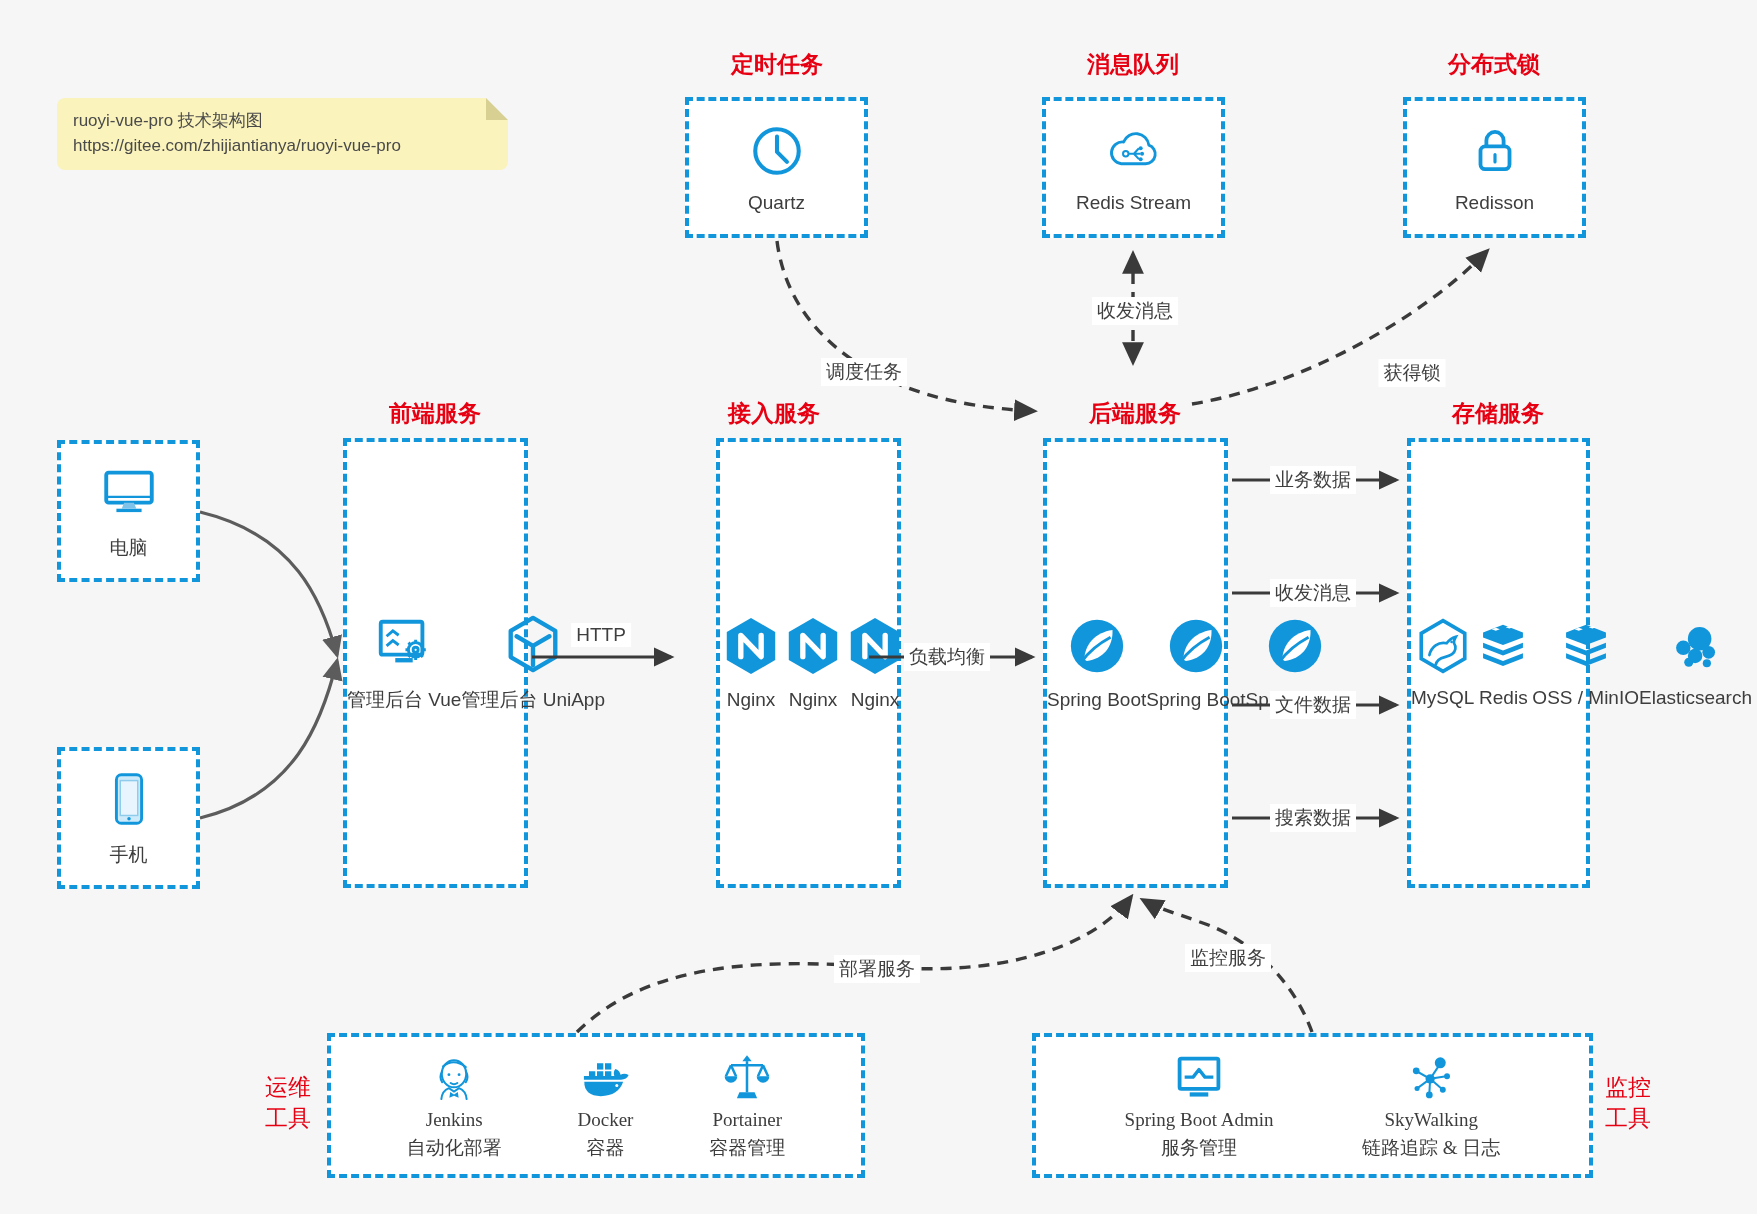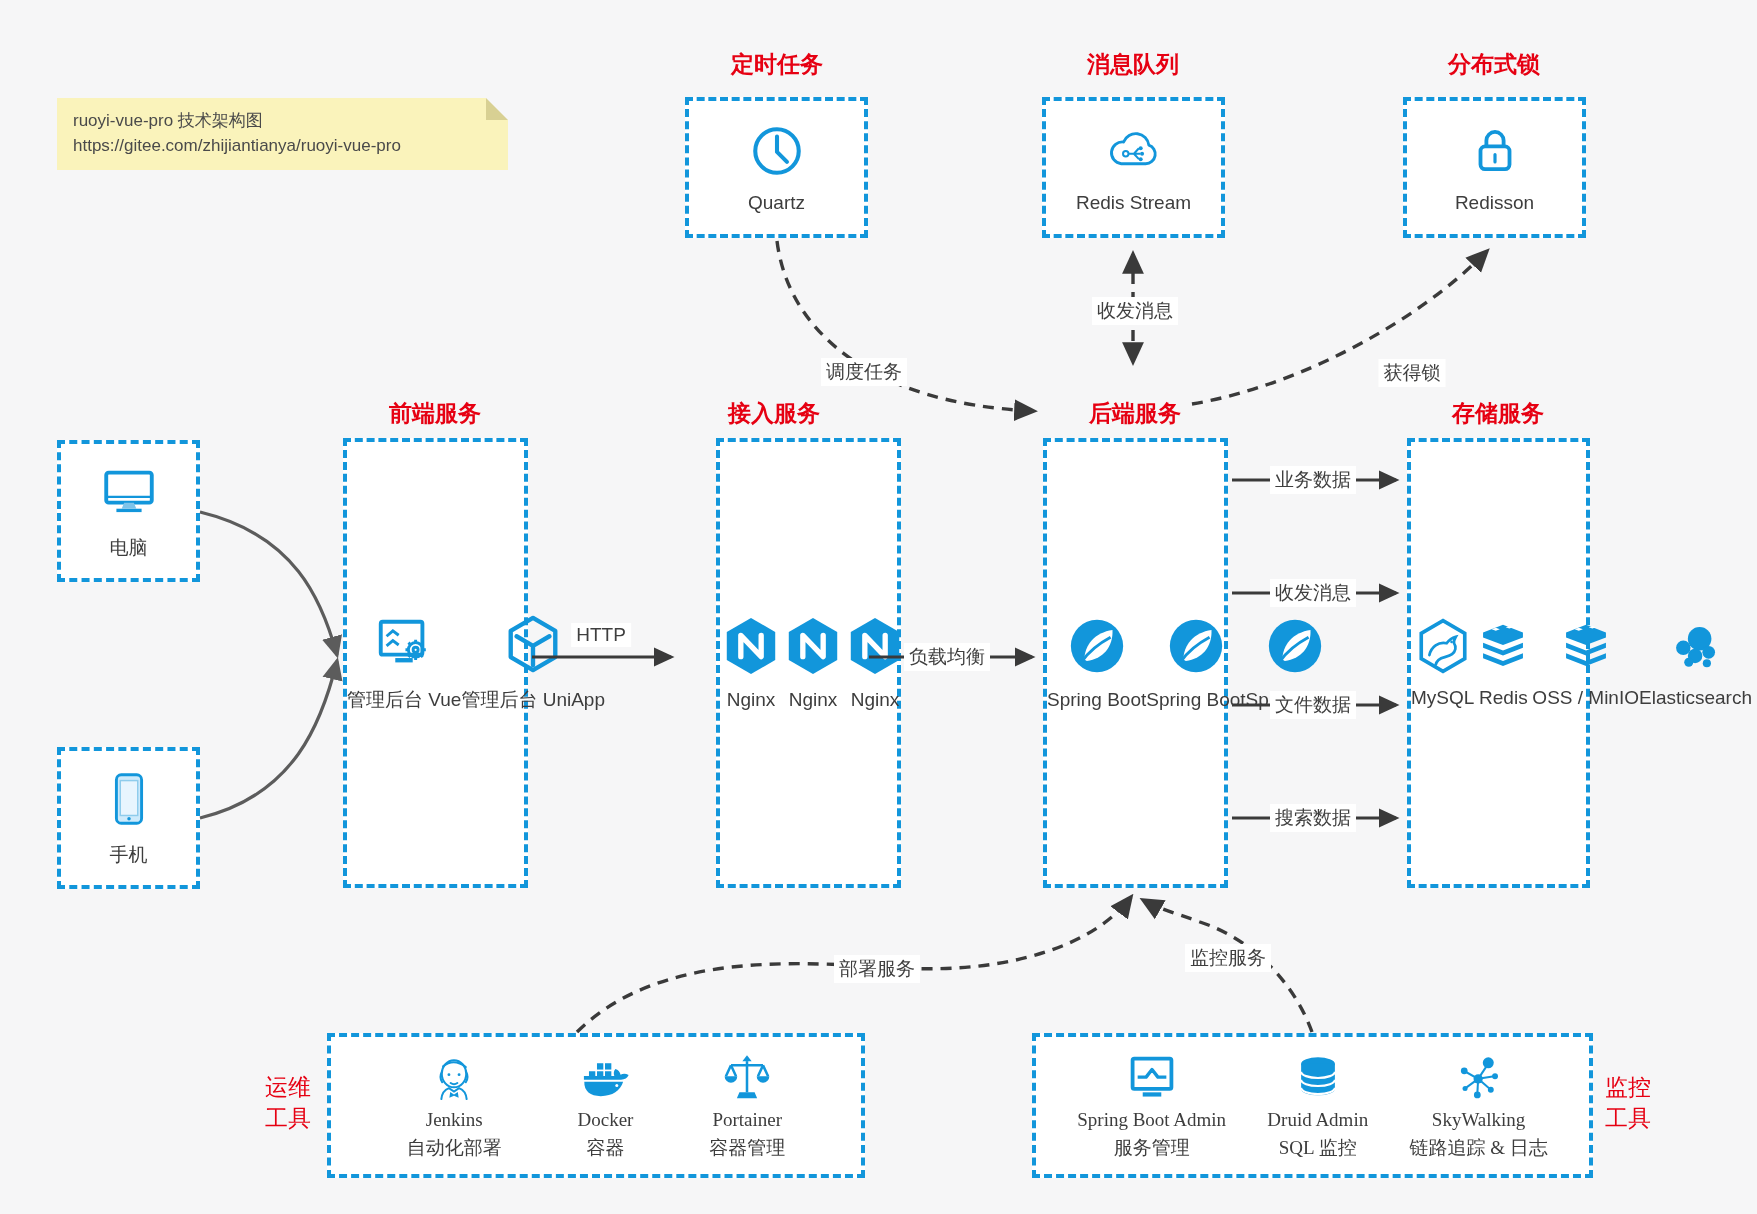--- a/index.html
+++ b/index.html
@@ -5,21 +5,21 @@
   html,body{margin:0;padding:0;}
   body{
     width:1757px;height:1214px;position:relative;overflow:hidden;
     background:#f6f6f7;
     font-family:"Liberation Sans","DejaVu Sans",sans-serif;
     color:#3d3d3d;
   }
   .note{
     position:absolute;left:57px;top:98px;width:451px;height:72px;
     background:#faf3bb;box-sizing:border-box;padding:11px 0 0 16px;
-    font-size:17px;line-height:1.45;color:#4a4a4a;z-index:3;
+    font-size:17px;line-height:1.45;color:#4a4a4a;z-index:3;border-radius:8px;
   }
   .note-fold{
     position:absolute;right:0;top:0;width:0;height:0;
     border-left:22px solid #d8d093;border-top:22px solid #f6f6f7;
   }
   .gtitle{
     position:absolute;transform:translate(-50%,-50%);
     font-size:23px;font-weight:bold;color:#e60012;white-space:nowrap;z-index:3;
   }
   .side-title{
@@ -375,27 +375,20 @@
 </div>
 
 <div class="box" style="left:1032px;top:1033px;width:561px;height:145px">
   <div class="brow">
     <div class="bitem">
       <svg class="icon i54">
           <use href="#s-sba"></use>
         </svg>
       <div class="bname">Spring Boot Admin</div>
       <div class="bdesc">服务管理</div>
-    </div>
-    <div class="bitem">
-      <svg class="icon i54">
-          <use href="#s-druid"></use>
-        </svg>
-      <div class="bname">Druid Admin</div>
-      <div class="bdesc">SQL 监控</div>
     </div>
     <div class="bitem">
       <svg class="icon i54">
           <use href="#s-skywalking"></use>
         </svg>
       <div class="bname">SkyWalking</div>
       <div class="bdesc">链路追踪 &amp; 日志</div>
     </div>
   </div>
 </div>

